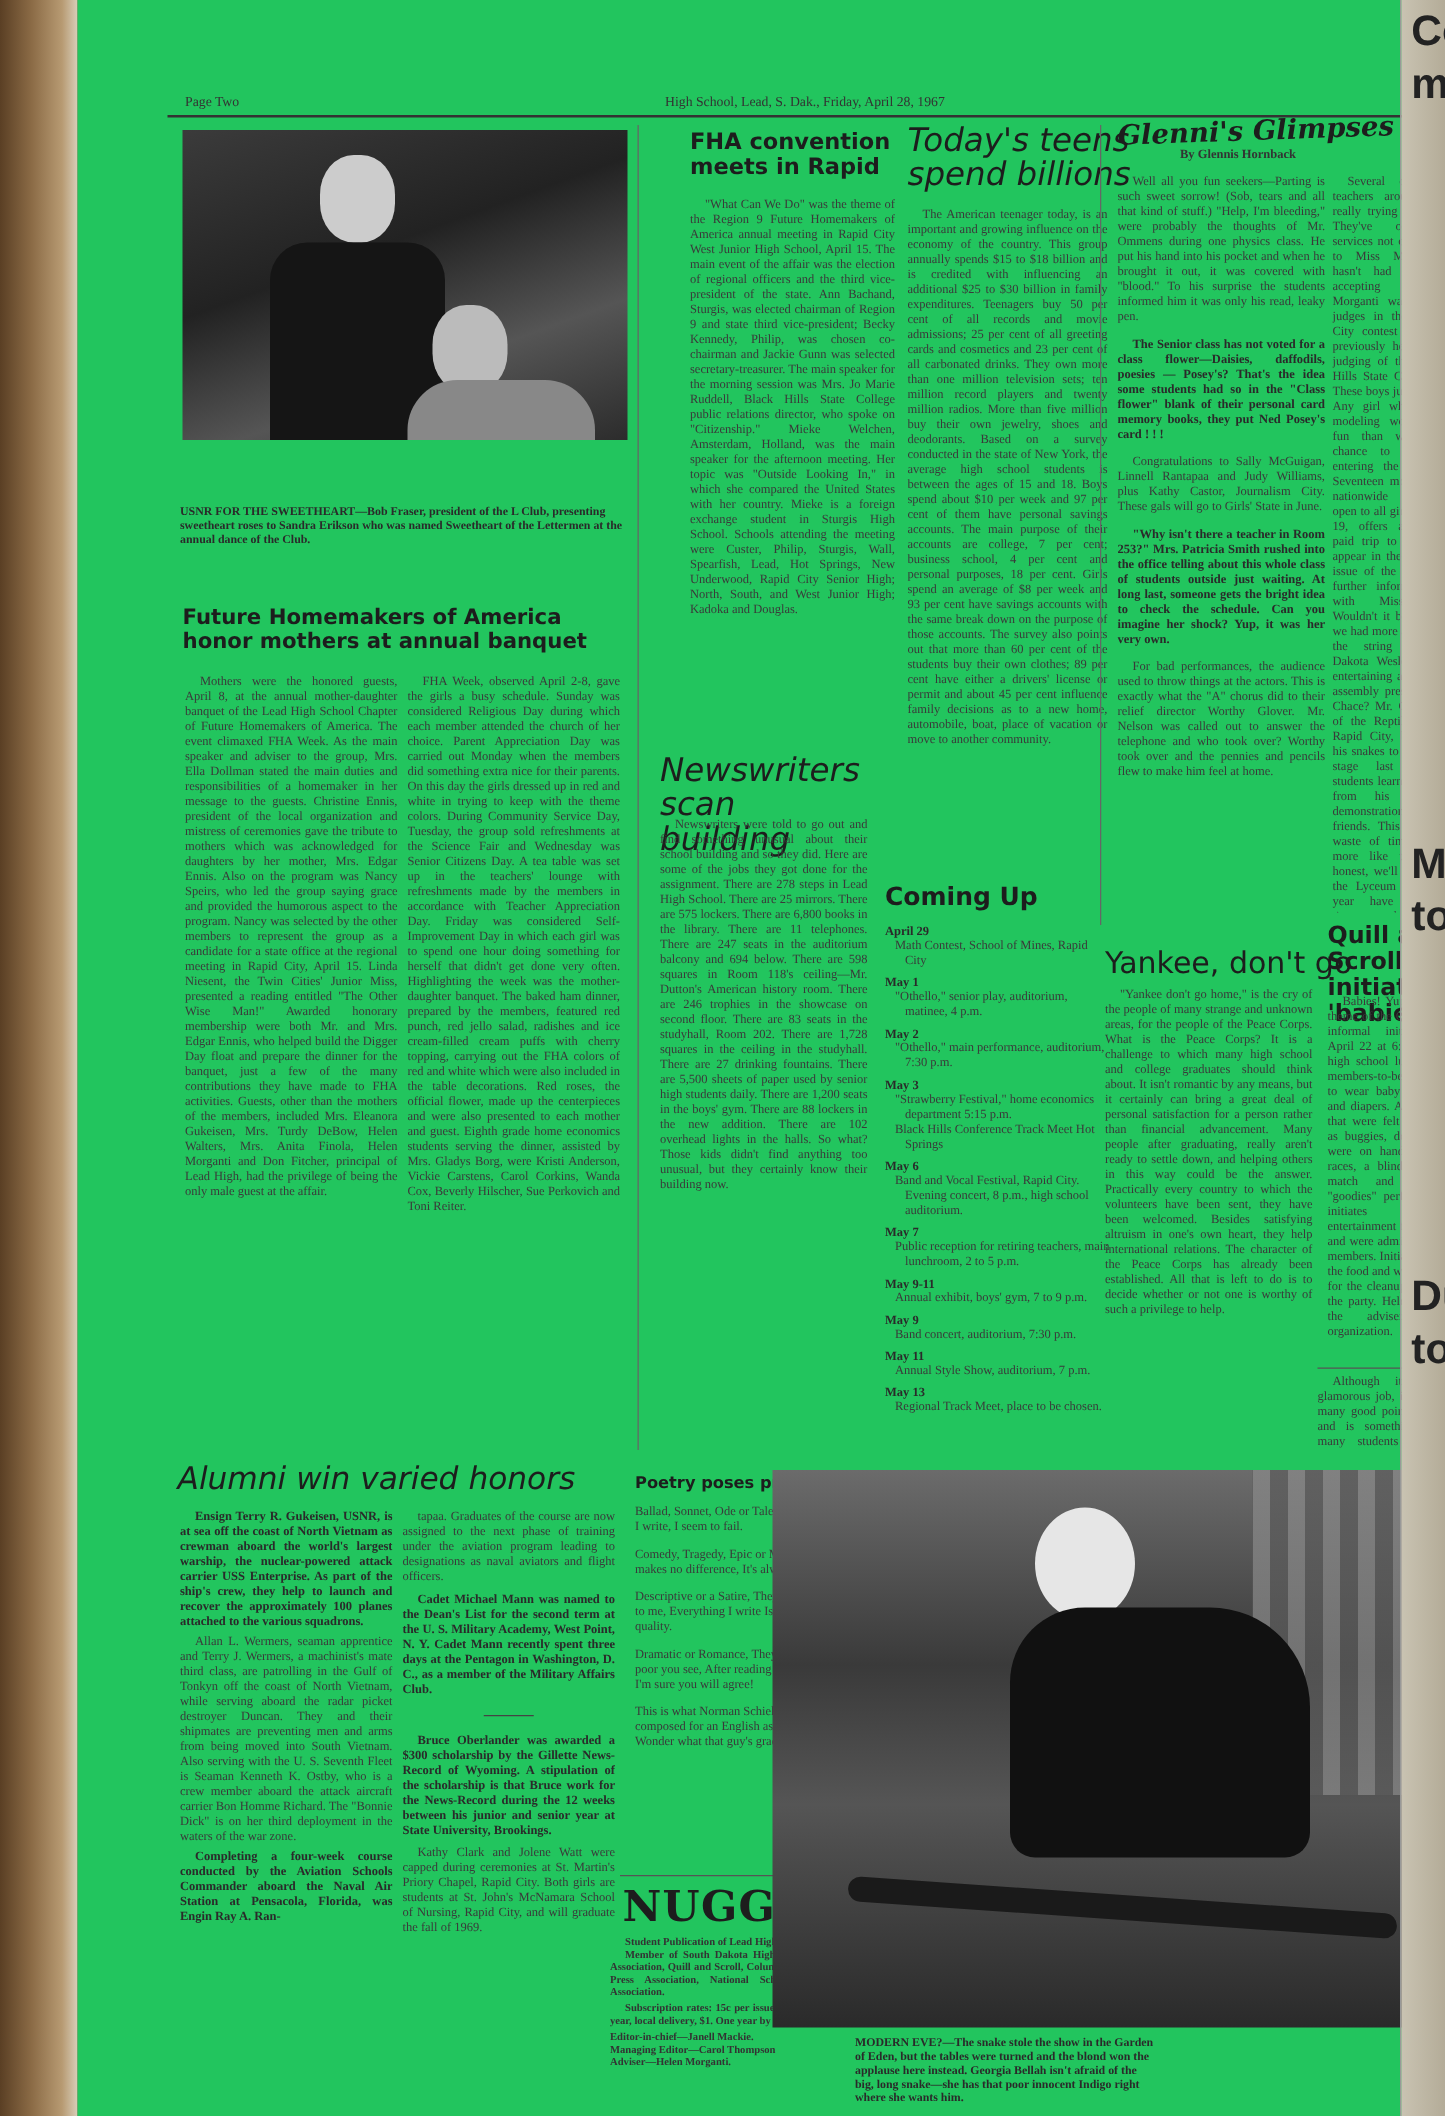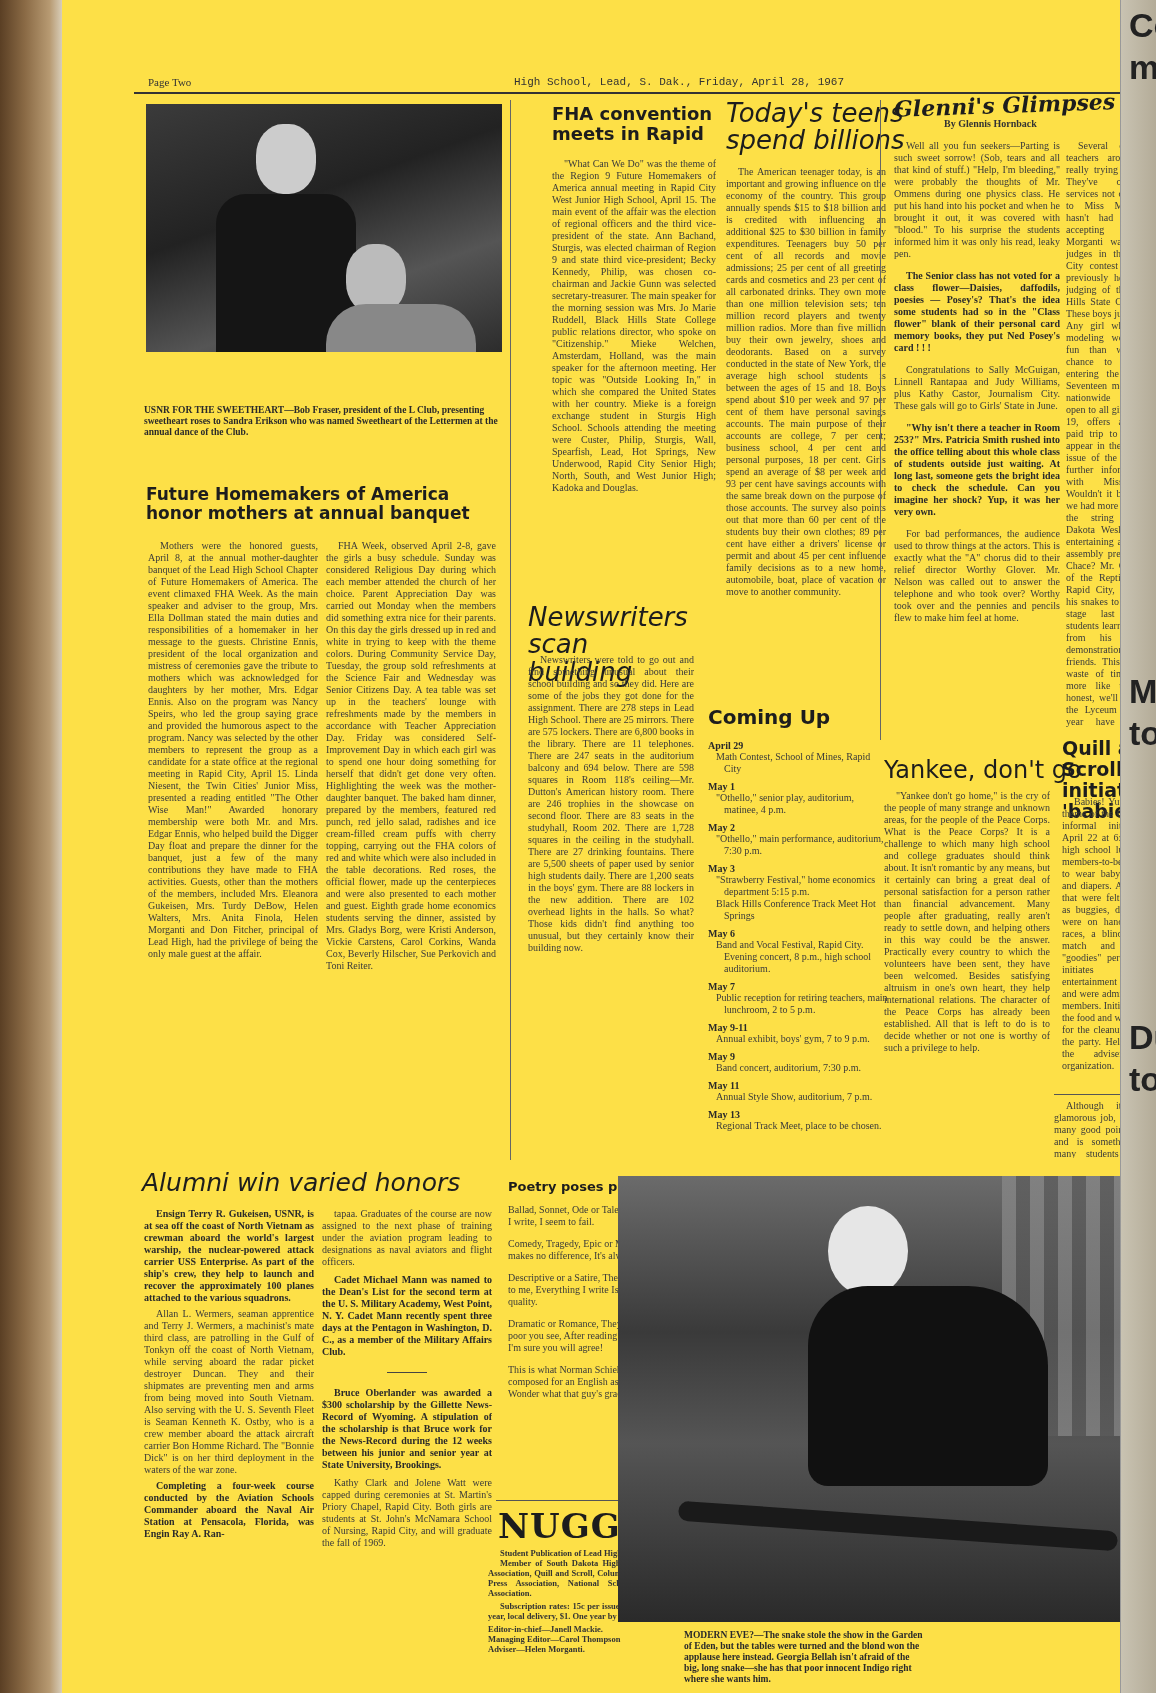--- a/index.html
+++ b/index.html
@@ -1,18 +1,18 @@
 <!DOCTYPE html>
 <html><head>
 <meta charset="utf-8">
 <style>
   html,body{margin:0;padding:0;}
   body{width:1156px;height:1693px;overflow:hidden;background:#7a5c3a;position:relative;font-family:"Liberation Serif",serif;}
   .binder{position:absolute;left:0;top:0;width:62px;height:1693px;background:linear-gradient(90deg,#5a3f24 0%,#8a6a45 40%,#b79a72 80%,#d8cdb8 100%);}
-  .page{position:absolute;left:62px;top:0;width:1094px;height:1693px;background:#fde047;}
+  .page{position:absolute;left:62px;top:0;width:1094px;height:1693px;background:#22c55e;}
   .nextpage{position:absolute;left:1120px;top:0;width:36px;height:1693px;background:linear-gradient(90deg,#c9c3b2,#b3ab97);border-left:1px solid #999;overflow:hidden;}
   .nextpage span{display:block;font:bold 34px "Liberation Sans",sans-serif;color:#222;margin:8px 0 0 8px;line-height:34px;}
   .abs{position:absolute;}
   .hdr{font-size:11px;color:#333;}
   .rule{position:absolute;height:2px;background:#333;}
   .vrule{position:absolute;width:1px;background:#666;}
   .hl{font-family:"DejaVu Sans",sans-serif;font-weight:bold;color:#1d1d1d;line-height:1.1;}
   .hl-it{font-family:"DejaVu Sans",sans-serif;font-style:italic;color:#1d1d1d;line-height:1.05;}
   .body{font-size:10px;line-height:12px;color:#3a3a3a;text-align:justify;}
   .body p{margin:0;text-indent:12px;}
@@ -25,21 +25,21 @@
   .nugget{font-family:"DejaVu Serif",serif;font-size:34px;letter-spacing:1px;color:#1d1d1d;font-weight:bold;}
 </style>
 </head>
 <body>
 
 <div class="binder"></div>
 
 <div class="page">
 
   <div class="abs hdr" style="left:86px;top:76px;">Page Two</div>
-  <div class="abs hdr" style="left:452px;top:76px;font-family:Liberation Mono, monospace;">High School, Lead, S. Dak., Friday, April 28, 1967</div>
+  <div class="abs hdr" style="left:470px;top:76px;">High School, Lead, S. Dak., Friday, April 28, 1967</div>
   <div class="rule" style="left:72px;top:92px;width:1050px;"></div>
 
   <div class="photo" style="left:84px;top:104px;width:356px;height:248px;background:linear-gradient(160deg,#3b3b3b 0%,#222 40%,#555 70%,#2c2c2c 100%);">
     <div style="position:absolute;left:110px;top:20px;width:60px;height:70px;border-radius:45%;background:#ccc;"></div>
     <div style="position:absolute;left:70px;top:90px;width:140px;height:208px;background:#151515;border-radius:30px 30px 0 0;"></div>
     <div style="position:absolute;left:200px;top:140px;width:60px;height:70px;border-radius:45%;background:#bbb;"></div>
     <div style="position:absolute;left:180px;top:200px;width:150px;height:98px;background:#888;border-radius:40px 40px 0 0;"></div>
     <div style="position:absolute;left:36px;top:262px;font:italic bold 26px 'DejaVu Serif',serif;color:#e8e8e8;">Bob</div>
   </div>
   <div class="abs cap" style="left:82px;top:405px;width:356px;">

